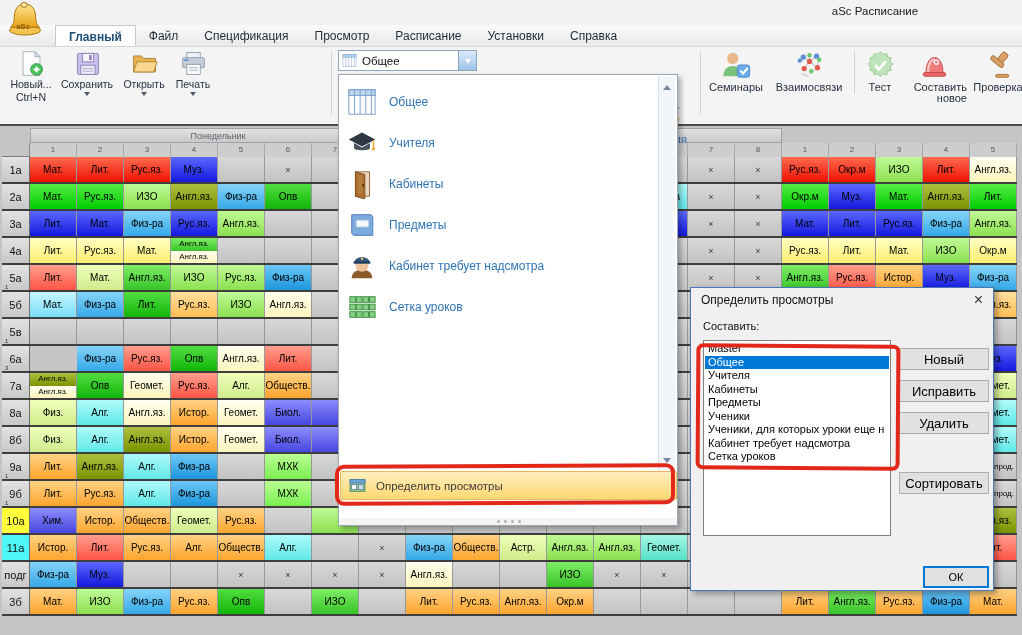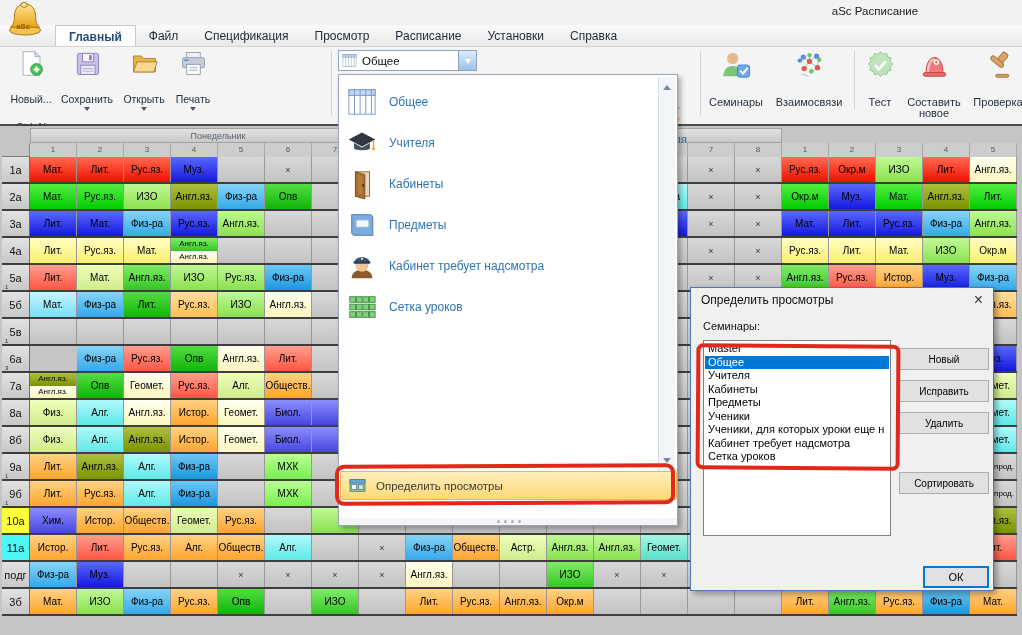--- a/index.html
+++ b/index.html
@@ -17,21 +17,21 @@
   .tabbar { position:absolute; left:0; top:25px; width:1022px; height:22px; background:linear-gradient(#fafafa,#e9e9e9); border-bottom:1px solid #d5d5d5; display:flex; padding-left:55px; }
   .tab { padding:4px 13px 3px; font-size:12px; color:#1e2a38; cursor:default; }
   .tab.active { background:#fff; border:1px solid #c9c9c9; border-bottom:none; color:#1f4e79; font-weight:bold; }
 
   
   .ribbon { position:absolute; left:0; top:47px; width:1022px; height:79px; background:#f4f4f4; border-bottom:2px solid #4c4c4c; }
   #ribbon-left { position:absolute; left:6px; top:1px; display:flex; }
   .rbtn { display:flex; flex-direction:column; align-items:center; padding-top:2px; }
   .rbtn .ic { display:block; }
   .rbtn .ic svg { width:100%; height:100%; }
-  .rlabel { font-size:10.5px; line-height:11px; color:#25313f; text-align:center; margin-top:17px; }
+  .rlabel { font-size:10.5px; line-height:11px; color:#25313f; text-align:right; margin-top:2px; }
   .tri-down { width:0; height:0; border:3px solid transparent; border-top:4px solid #4a5a6a; margin-top:2px; }
   .vsep { position:absolute; top:4px; width:1px; height:64px; background:#d2d2d2; }
 
   .combo { position:absolute; left:338px; top:50px; width:139px; height:21px; background:#fff; border:1px solid #8fa4bd; display:flex; align-items:center; z-index:5; }
   .combo .ic { width:15px; height:15px; margin:0 5px 0 3px; }
   .combo .ic svg { width:100%; height:100%; }
   .combo-text { font-size:11.5px; color:#111; flex:1; }
   .combo-btn { width:18px; height:19px; background:linear-gradient(#dcebfa,#9cc3ea); border:none; border-left:1px solid #8fa4bd; display:flex; align-items:center; justify-content:center; }
   .combo-btn .w { width:0; height:0; border:3.5px solid transparent; border-top:5px solid #fff; margin-top:4px; }
 
@@ -83,21 +83,21 @@
 
   
   .dialog { position:absolute; left:690px; top:287px; width:304px; height:304px; background:#f0f0f0; border:1px solid #4a78b8; box-shadow:3px 3px 6px rgba(0,0,0,.35); z-index:30; font-family:"Liberation Sans", sans-serif; }
   .dlg-title { position:absolute; left:0; top:0; width:100%; height:24px; }
   .dlg-title .t { position:absolute; left:10px; top:5px; font-size:12px; color:#111; }
   .dlg-close { position:absolute; right:10px; top:2px; font-size:16px; color:#333; cursor:default; line-height:20px; }
   .dlg-label { position:absolute; left:12px; top:32px; font-size:11px; color:#111; }
   .dlg-list { position:absolute; left:12px; top:52px; width:188px; height:196px; background:#fff; border:1px solid #828282; overflow:hidden; padding:1px; }
   .dlg-list .li { height:13.5px; font-size:11px; line-height:13.5px; padding-left:3px; white-space:nowrap; overflow:hidden; color:#000; }
   .dlg-list .li.sel { background:#0078d7; color:#fff; }
-  .dlg-btn { position:absolute; left:208px; width:90px; height:22px; background:#e1e1e1; border:1px solid #adadad; font-size:10px; color:#000; font-family:"Liberation Sans", sans-serif; }
+  .dlg-btn { position:absolute; left:208px; width:90px; height:22px; background:#e1e1e1; border:1px solid #adadad; font-size:13px; color:#000; font-family:"Liberation Sans", sans-serif; }
   .dlg-ok { position:absolute; left:232px; top:278px; width:66px; height:22px; background:#e1e1e1; border:2px solid #0078d7; font-size:11px; color:#000; font-family:"Liberation Sans", sans-serif; }
 
   
   .anno { position:absolute; border:4px solid var(--anno,#e2281a); border-radius:9px; z-index:40; pointer-events:none; }
   #anno-menu { left:335px; top:464px; width:340px; height:41px; transform:rotate(-0.3deg); }
   #anno-list { left:696px; top:344px; width:204px; height:126px; transform:rotate(0.4deg); border-radius:7px; }
 
   .ic { display:inline-block; }
 </style>
 </head>
@@ -846,21 +846,21 @@
         <i></i>
         <i></i>
       </div>
   </div>
 
   <div class="dialog">
     <div class="dlg-title">
       <span class="t">Определить просмотры</span>
       <span class="dlg-close">×</span>
     </div>
-    <div class="dlg-label">Семинары:</div>
+    <div class="dlg-label">Составить:</div>
     <div class="dlg-list" id="dlg-list">
         <div class="li">Master</div>
         <div class="li sel">Общее</div>
         <div class="li">Учителя</div>
         <div class="li">Кабинеты</div>
         <div class="li">Предметы</div>
         <div class="li">Ученики</div>
         <div class="li">Ученики, для которых уроки еще н</div>
         <div class="li">Кабинет требует надсмотра</div>
         <div class="li">Сетка уроков</div>

